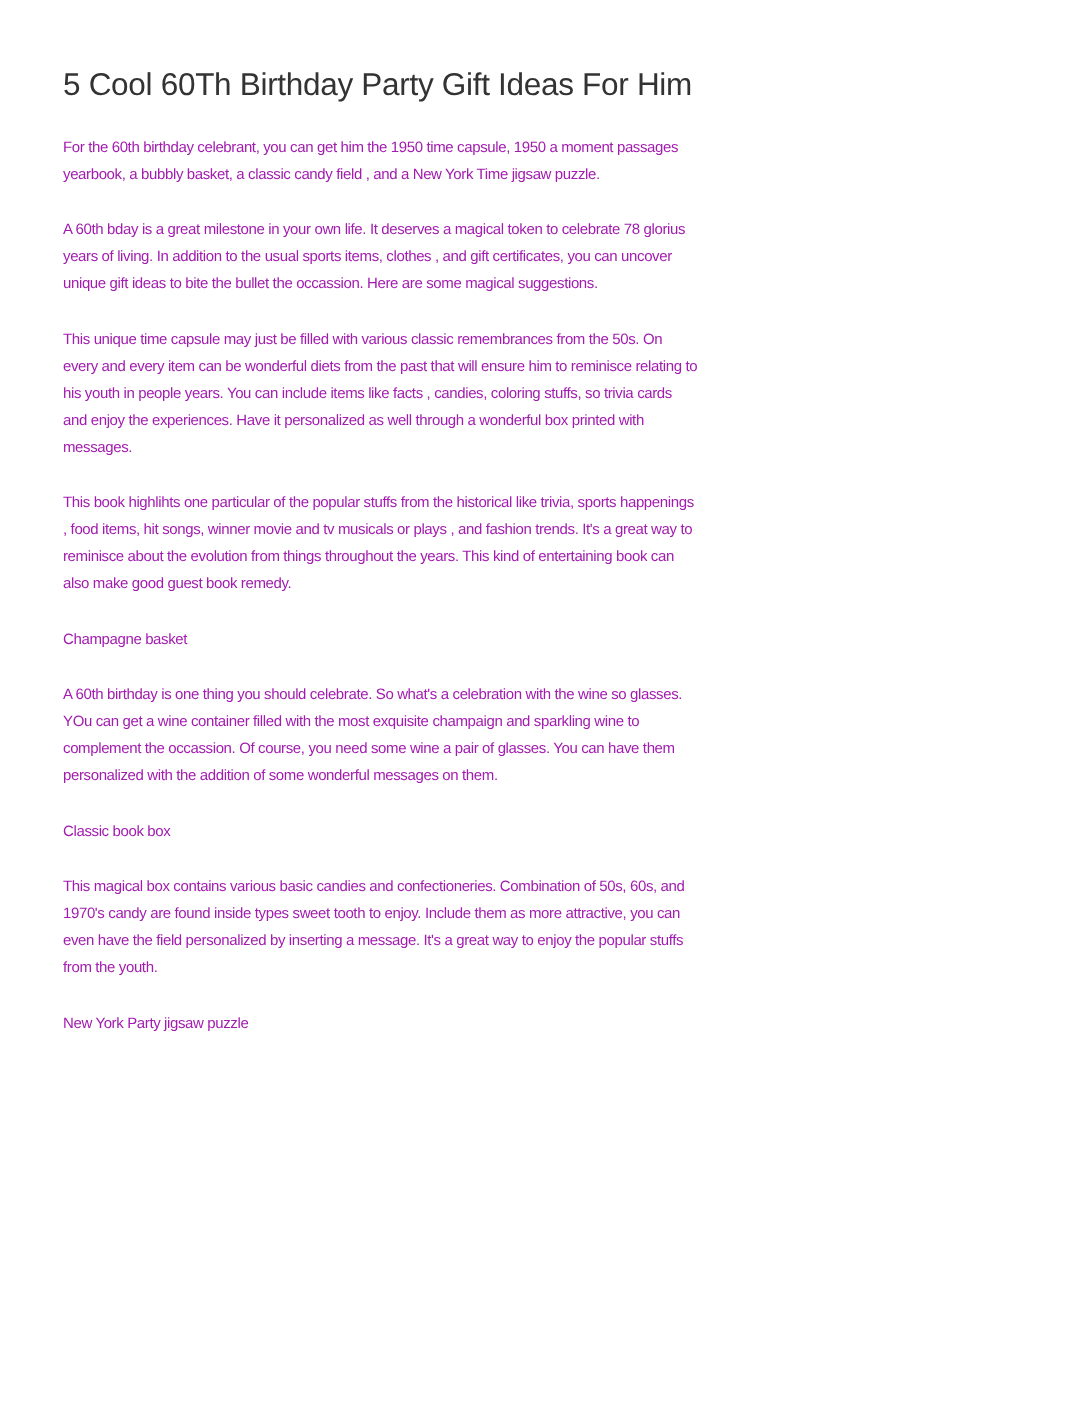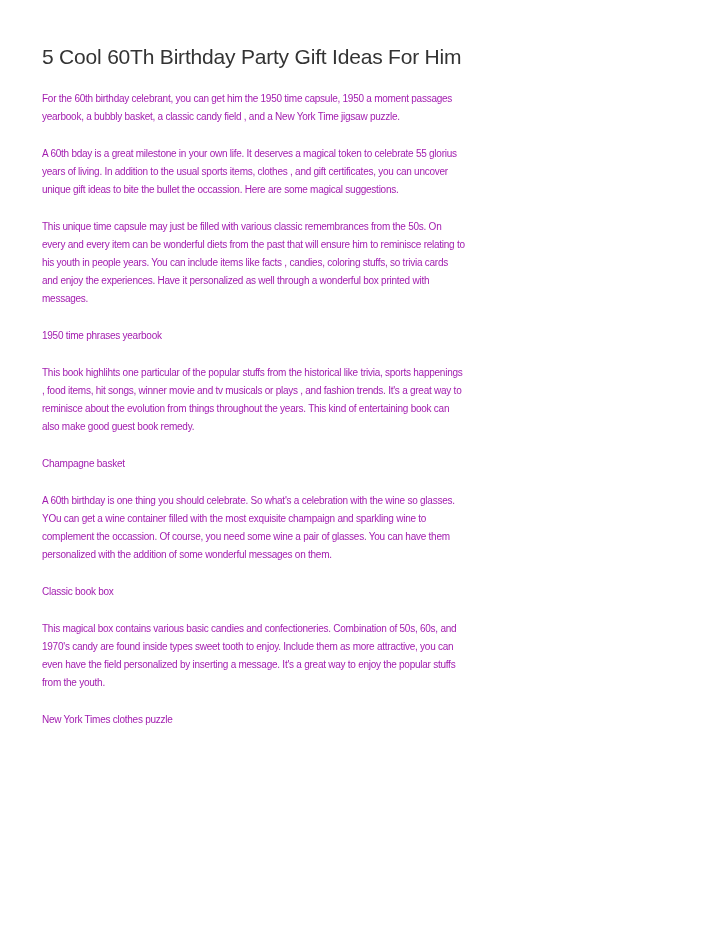--- a/index.html
+++ b/index.html
@@ -44,47 +44,46 @@
 </head>
 <body>
 
 <div class="page">
 
   <h1 class="title">5 Cool 60Th Birthday Party Gift Ideas For Him</h1>
 
   <p class="para">For the 60th birthday celebrant, you can get him the 1950 time capsule, 1950 a moment passages
 yearbook, a bubbly basket, a classic candy field , and a New York Time jigsaw puzzle.</p>
 
-  <p class="para">A 60th bday is a great milestone in your own life. It deserves a magical token to celebrate 55 glorius
+  <p class="para">A 60th bday is a great milestone in your own life. It deserves a magical token to celebrate 78 glorius
 years of living. In addition to the usual sports items, clothes , and gift certificates, you can uncover
 unique gift ideas to bite the bullet the occassion. Here are some magical suggestions.</p>
 
 
   <p class="para">This unique time capsule may just be filled with various classic remembrances from the 50s. On
 every and every item can be wonderful diets from the past that will ensure him to reminisce relating to
 his youth in people years. You can include items like facts , candies, coloring stuffs, so trivia cards
 and enjoy the experiences. Have it personalized as well through a wonderful box printed with
 messages.</p>
 
-  <p class="para">1950 time phrases yearbook</p>
 
   <p class="para">This book highlihts one particular of the popular stuffs from the historical like trivia, sports happenings
 , food items, hit songs, winner movie and tv musicals or plays , and fashion trends. It's a great way to
 reminisce about the evolution from things throughout the years. This kind of entertaining book can
 also make good guest book remedy.</p>
 
   <p class="para extra-gap">Champagne basket</p>
 
   <p class="para">A 60th birthday is one thing you should celebrate. So what's a celebration with the wine so glasses.
 YOu can get a wine container filled with the most exquisite champaign and sparkling wine to
 complement the occassion. Of course, you need some wine a pair of glasses. You can have them
 personalized with the addition of some wonderful messages on them.</p>
 
   <p class="para">Classic book box</p>
 
   <p class="para">This magical box contains various basic candies and confectioneries. Combination of 50s, 60s, and
 1970's candy are found inside types sweet tooth to enjoy. Include them as more attractive, you can
 even have the field personalized by inserting a message. It's a great way to enjoy the popular stuffs
 from the youth.</p>
 
-  <p class="para">New York Times clothes puzzle</p>
+  <p class="para">New York Party jigsaw puzzle</p>
 
 </div>
 
 </body></html>

